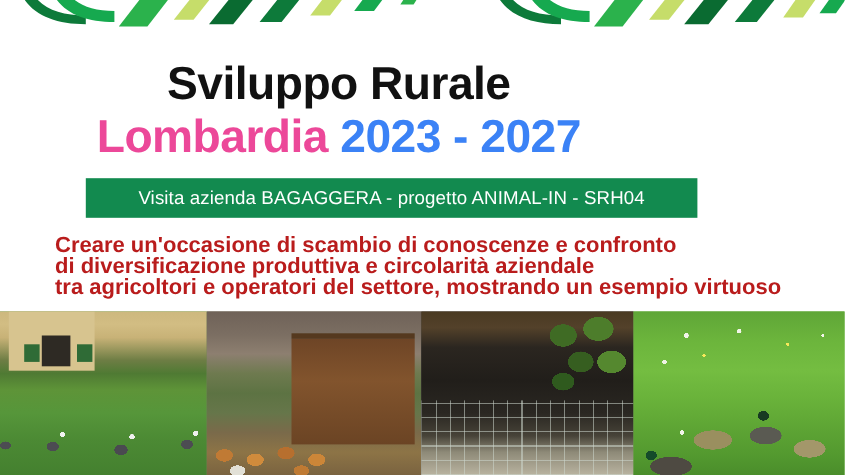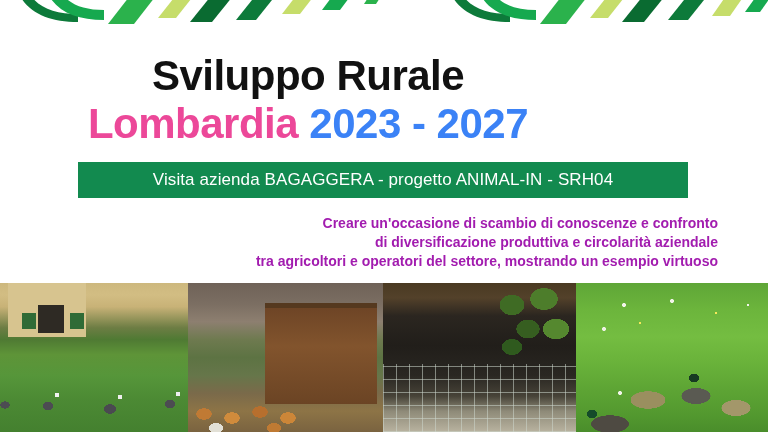--- a/index.html
+++ b/index.html
@@ -46,42 +46,42 @@
     white-space:nowrap;
     letter-spacing:-0.5px;
   }
   .title-region { color:#ec4899; }
   .title-years  { color:#3b82f6; }
 
   
   .banner {
     position:absolute;
     top:162px; left:78px;
-    width:610px; height:36px;
+    width:556px; height:36px;
     background:#128a4f;
     display:flex;
     align-items:center;
     justify-content:center;
   }
   .banner-text {
     color:#ffffff;
     font-size:17px;
     font-weight:normal;
     letter-spacing:0.1px;
     white-space:nowrap;
   }
 
   
   .subtitle {
     position:absolute;
     top:214px; left:50px;
     width:668px;
-    text-align:right;
-    color:#a21caf;
-    font-size:14px;
+    text-align:left;
+    color:#b91c1c;
+    font-size:20px;
     font-weight:bold;
     line-height:19px;
   }
   .subtitle div { white-space:nowrap; }
 
   
   .photo-strip {
     position:absolute;
     left:0; top:283px;
     width:768px; height:149px;

